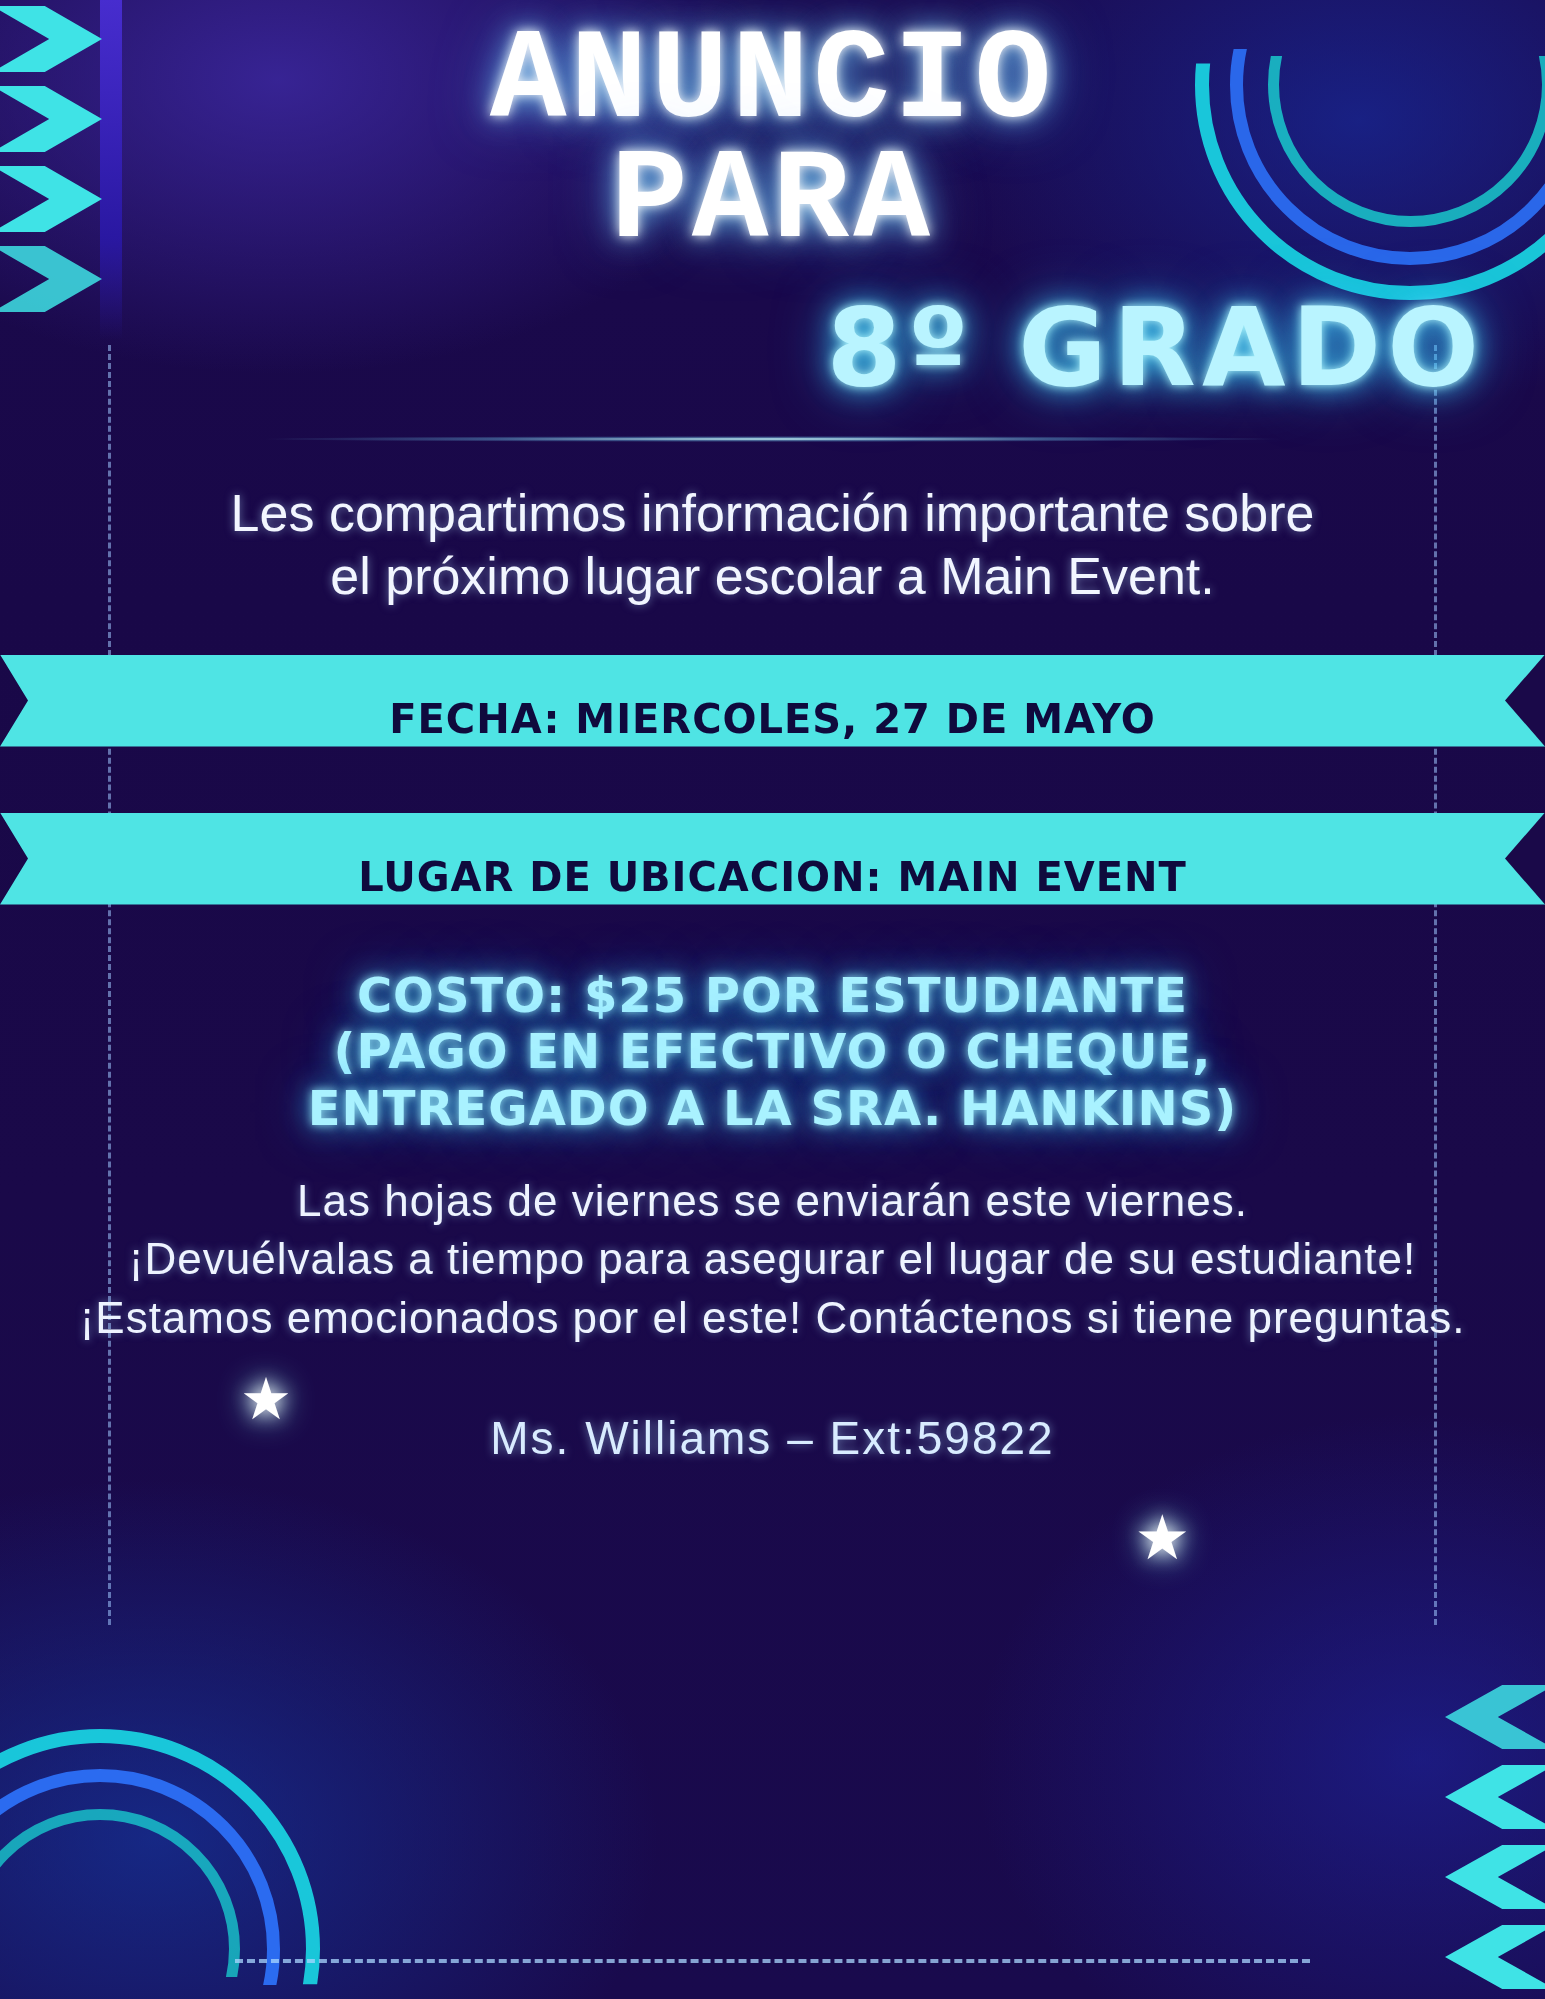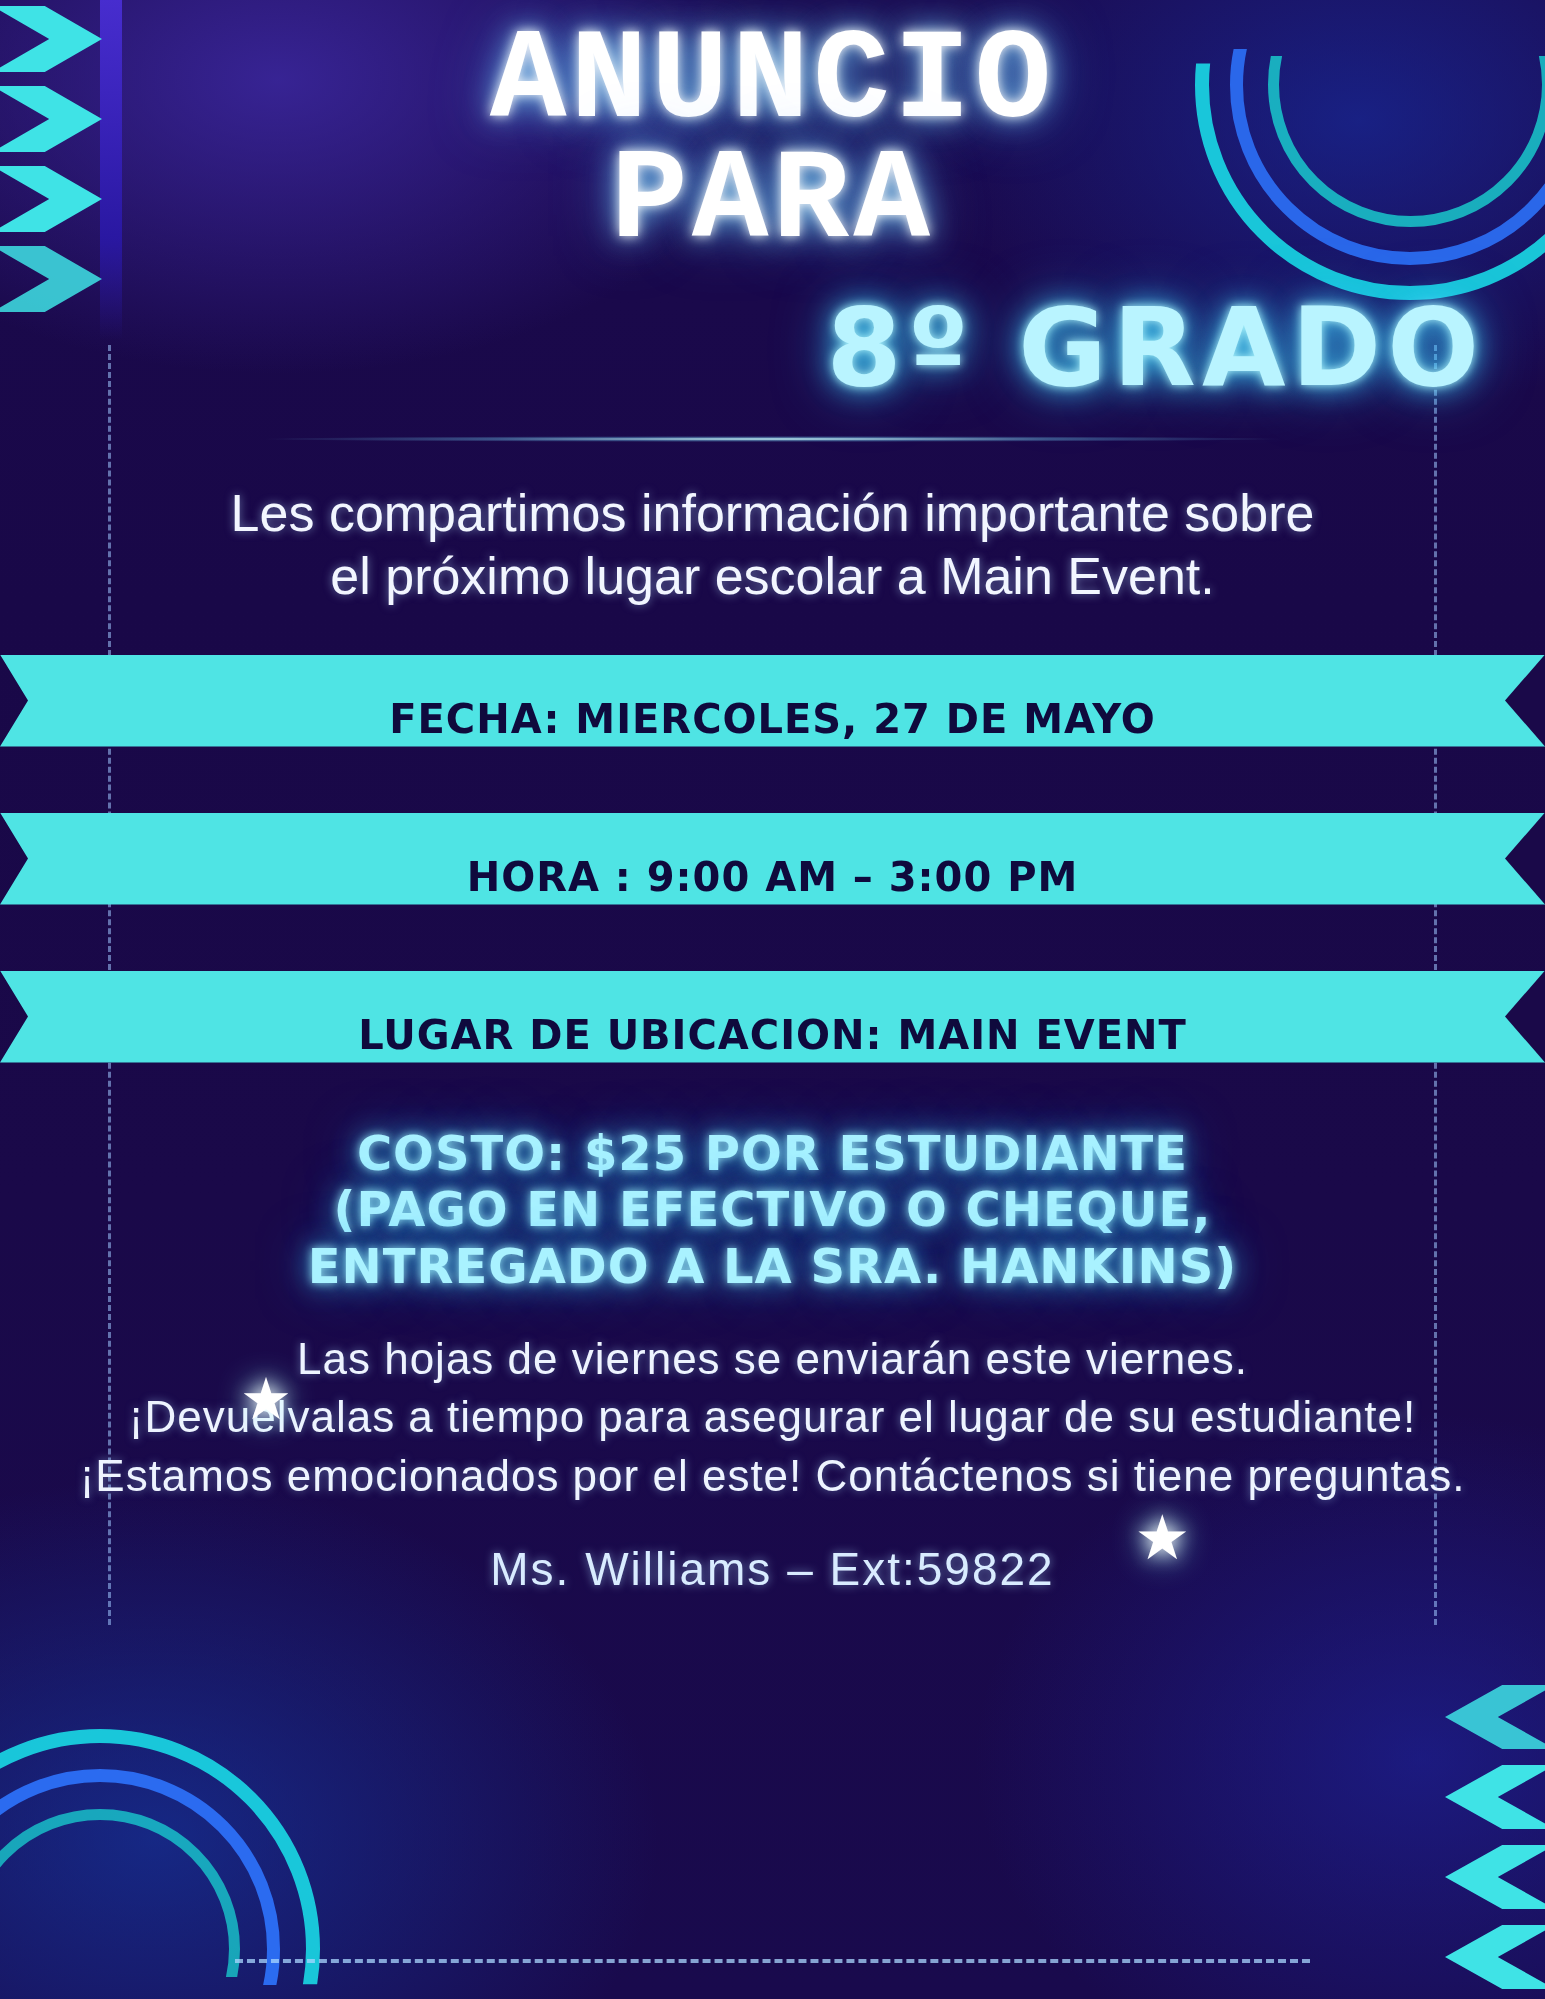--- a/index.html
+++ b/index.html
@@ -293,21 +293,21 @@
     max-width: 1400px;
     font-size: 44px;
     line-height: 1.32;
     letter-spacing: 1px;
     color: #eef4ff;
     text-shadow: 0 0 9px rgba(170,215,255,0.5);
   }
   .note p { margin: 0; }
 
   .contact {
-    margin: 37px auto 0;
+    margin: 64px auto 0;
     font-size: 46px;
     letter-spacing: 2px;
     color: #d9ecff;
     text-shadow: 0 0 10px rgba(170,220,255,0.6);
   }
 
   .dash-bottom {
     position: absolute;
     left: 235px; right: 235px;
     bottom: 36px;
@@ -367,24 +367,20 @@
 
     <p class="intro">Les compartimos información importante sobre el próximo lugar escolar a Main Event.</p>
 
     <div class="banners">
 
       <div class="banner-wrap">
         <div class="banner-bar"></div>
         <div class="banner-text">FECHA: MIERCOLES, 27 DE MAYO</div>
       </div>
 
-      <div class="banner-wrap">
-        <div class="banner-bar"></div>
-        <div class="banner-text">HORA : 9:00 AM – 3:00 PM</div>
-      </div>
 
       <div class="banner-wrap">
         <div class="banner-bar"></div>
         <div class="banner-text">LUGAR DE UBICACION: MAIN EVENT</div>
       </div>
 
     </div>
 
     <div class="cost">
       <span>COSTO: $25 POR ESTUDIANTE</span>

